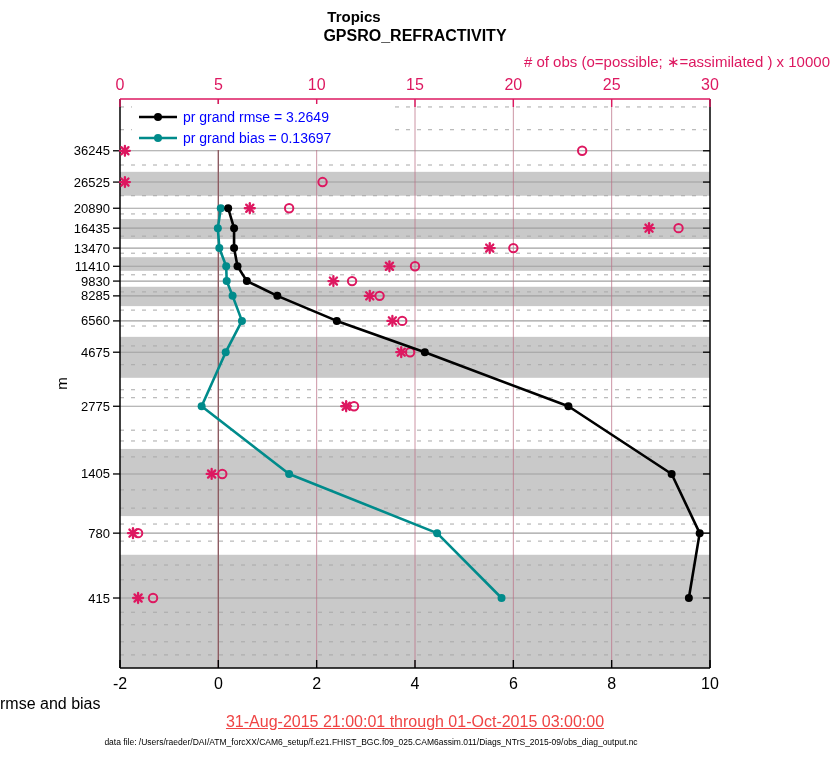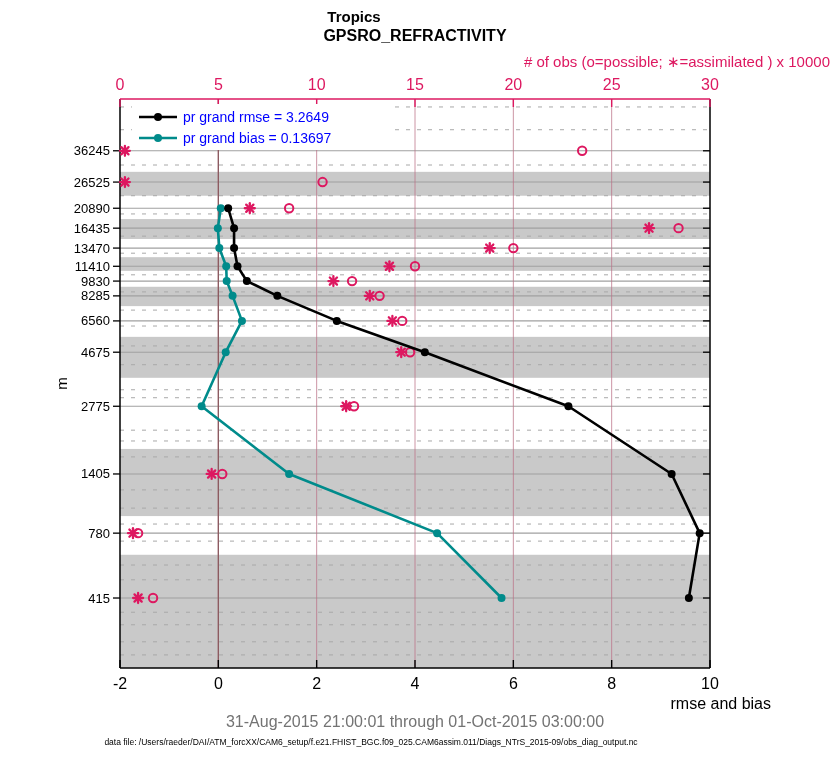--- a/index.html
+++ b/index.html
@@ -4,24 +4,24 @@
 <style>
   html,body{margin:0;padding:0;background:#fff;}
   .figure{position:relative;width:830px;height:760px;background:#ffffff;overflow:hidden;
           font-family:"Liberation Sans", sans-serif;}
   .title{position:absolute;top:8px;left:0;width:708px;text-align:center;
          font-size:15px;font-weight:bold;color:#000;}
   .subtitle{position:absolute;top:27px;left:0;width:830px;text-align:center;
             font-size:16px;font-weight:bold;color:#000;}
   .top-axis-label{position:absolute;top:53px;left:0;width:830px;text-align:right;
                   font-size:15px;color:#dd1860;}
-  .x-axis-label{position:absolute;top:695px;left:0;width:771px;text-align:right;
+  .x-axis-label{position:absolute;top:695px;left:0;width:771px;text-align:left;
                 font-size:16px;color:#000;}
   .timespan{position:absolute;top:713px;left:0;width:830px;text-align:center;
-            font-size:16px;color:#737373;}
+            font-size:16px;color:#ef4444;text-decoration:underline;}
   .datafile{position:absolute;top:737px;left:0;width:742px;text-align:center;
             font-size:8.5px;color:#000;}
   .y-axis-label{position:absolute;top:375px;left:46px;width:30px;text-align:center;
                 font-size:15px;color:#000;transform:rotate(-90deg);}
   svg{position:absolute;top:0;left:0;}
   svg text{font-family:"Liberation Sans", sans-serif;}
 </style>
 </head>
 <body>
 

